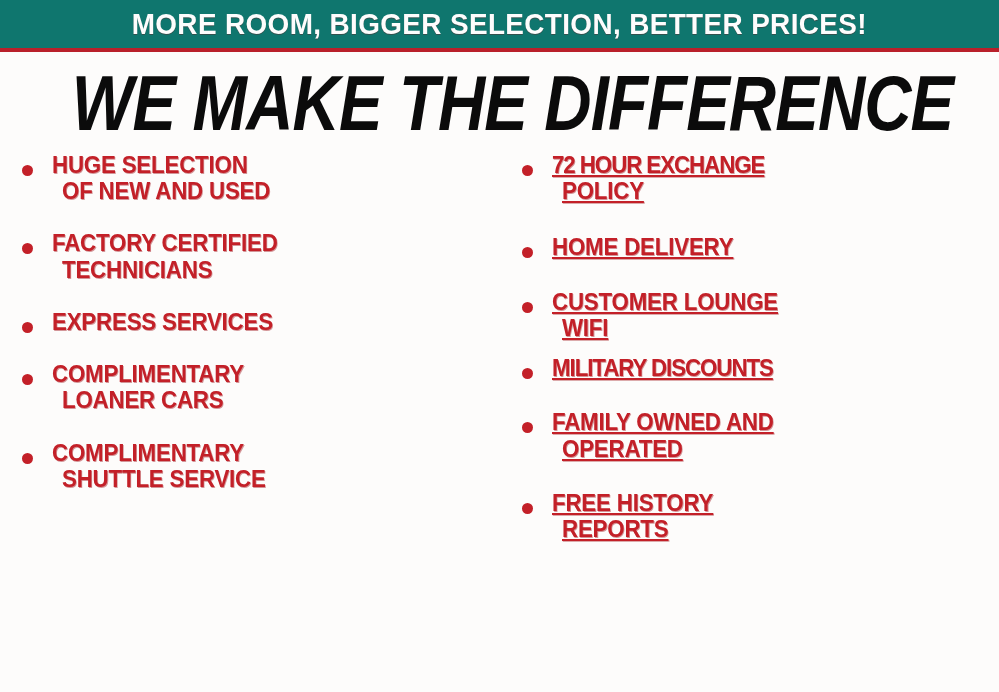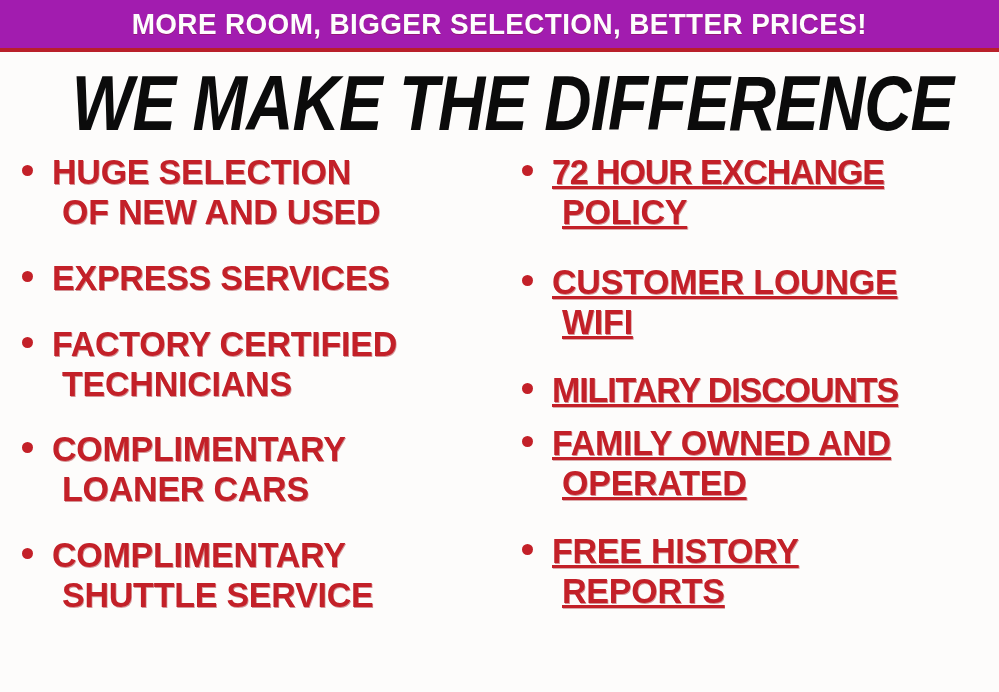--- a/index.html
+++ b/index.html
@@ -18,21 +18,21 @@
     -webkit-font-smoothing: antialiased;
   }
 
   
   .banner {
     position: absolute;
     left: 0;
     top: 0;
     width: 999px;
     height: 52px;
-    background: #a21caf;
+    background: #0f766e;
     border-bottom: 4px solid #b9202a;
     box-sizing: border-box;
     display: flex;
     align-items: center;
     justify-content: center;
   }
   .banner-text {
     color: #fdfdfd;
     font-family: "Liberation Sans", "DejaVu Sans", sans-serif;
     font-weight: bold;
@@ -89,21 +89,21 @@
     margin: 0;
     padding: 0;
   }
   .bullet-item {
     position: relative;
     padding-left: 44px;
     margin: 0 0 28px 0;
     color: #c32028;
     font-family: "Liberation Sans", "DejaVu Sans", sans-serif;
     font-weight: bold;
-    font-size: 35px;
+    font-size: 23px;
     line-height: 1.14;
     letter-spacing: -0.2px;
     text-shadow: 0.8px 0.8px 0 rgba(160,25,32,0.45);
   }
   .bullet-item .dot {
     position: absolute;
     left: 14px;
     top: 13px;
     width: 11px;
     height: 11px;
@@ -150,31 +150,31 @@
       <ul class="bullet-list">
 
         <li class="bullet-item">
           <span class="dot"></span>
           <span class="txt">HUGE SELECTION</span>
           <span class="line2">OF NEW AND USED</span>
         </li>
 
         <li class="bullet-item">
           <span class="dot"></span>
-          <span class="txt">EXPRESS SERVICES</span>
-        </li>
-
-        <li class="bullet-item">
-          <span class="dot"></span>
           <span class="txt">FACTORY CERTIFIED</span>
           <span class="line2">TECHNICIANS</span>
         </li>
 
         <li class="bullet-item">
           <span class="dot"></span>
+          <span class="txt">EXPRESS SERVICES</span>
+        </li>
+
+        <li class="bullet-item">
+          <span class="dot"></span>
           <span class="txt">COMPLIMENTARY</span>
           <span class="line2">LOANER CARS</span>
         </li>
 
         <li class="bullet-item">
           <span class="dot"></span>
           <span class="txt">COMPLIMENTARY</span>
           <span class="line2">SHUTTLE SERVICE</span>
         </li>
 
@@ -183,20 +183,24 @@
 
     <div class="col col-right">
       <ul class="bullet-list">
 
         <li class="bullet-item">
           <span class="dot"></span>
           <span class="txt tight">72 HOUR EXCHANGE</span>
           <span class="line2">POLICY</span>
         </li>
 
+        <li class="bullet-item">
+          <span class="dot"></span>
+          <span class="txt">HOME DELIVERY</span>
+        </li>
 
         <li class="bullet-item">
           <span class="dot"></span>
           <span class="txt">CUSTOMER LOUNGE</span>
           <span class="line2">WIFI</span>
         </li>
 
         <li class="bullet-item">
           <span class="dot"></span>
           <span class="txt tight">MILITARY DISCOUNTS</span>

